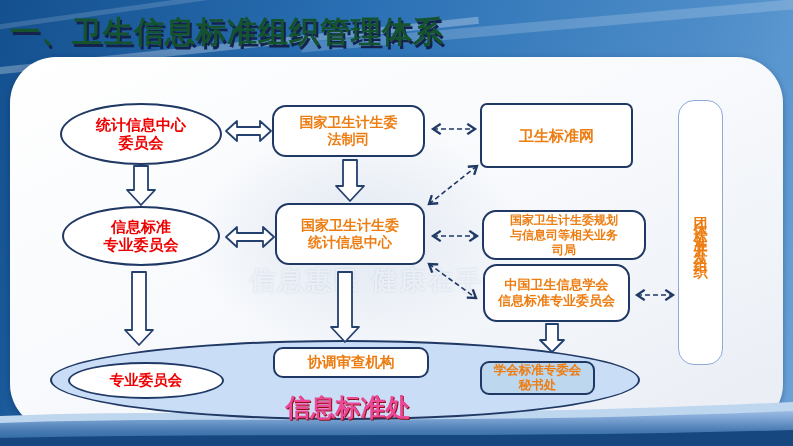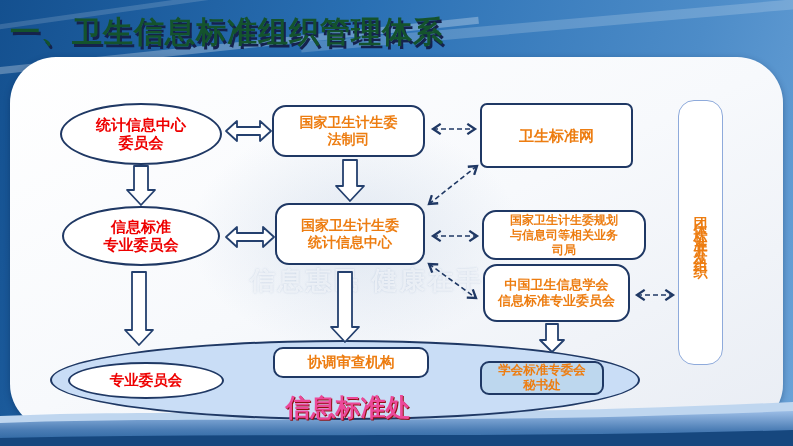--- a/index.html
+++ b/index.html
@@ -57,21 +57,21 @@
     left:678px;top:100px;width:45px;height:265px;font-size:14px;
     border:1.5px solid #8eaadb;border-radius:16px;
     writing-mode:vertical-lr;letter-spacing:7px;
   }
   .big-oval{
     left:50px;top:340px;width:590px;height:80px;background:#c9ddf6;border-radius:50%;
     z-index:2;
   }
   .n-xbwsec{left:68px;top:362px;width:156px;height:37px;font-size:14.5px;z-index:3;}
   .n-coord{left:273px;top:347px;width:156px;height:31px;font-size:14.5px;border-radius:10px;z-index:3;}
-  .n-socsec{left:480px;top:361px;width:124px;height:34px;font-size:12.5px;background:#bdd7ee;border-radius:9px;z-index:3;}
+  .n-socsec{left:480px;top:361px;width:115px;height:34px;font-size:12.5px;background:#bdd7ee;border-radius:9px;z-index:3;}
   .div-label{
     position:absolute;left:248px;top:391px;width:200px;z-index:3;text-align:center;
     font-size:25px;font-weight:bold;color:#ec4899;text-shadow:1px 1px 0 #8f1111;
     background:none;border:none;
   }
   svg.overlay{position:absolute;left:0;top:0;z-index:3;pointer-events:none;}
   svg.bottomband{position:absolute;left:0;bottom:0;z-index:2;pointer-events:none;}
   .solid-arrow{fill:#ffffff;stroke:#24406e;stroke-width:1.8;stroke-linejoin:round;}
   .dash-line{stroke:#1f3864;stroke-width:1.6;fill:none;stroke-dasharray:5 3;}
 </style>

